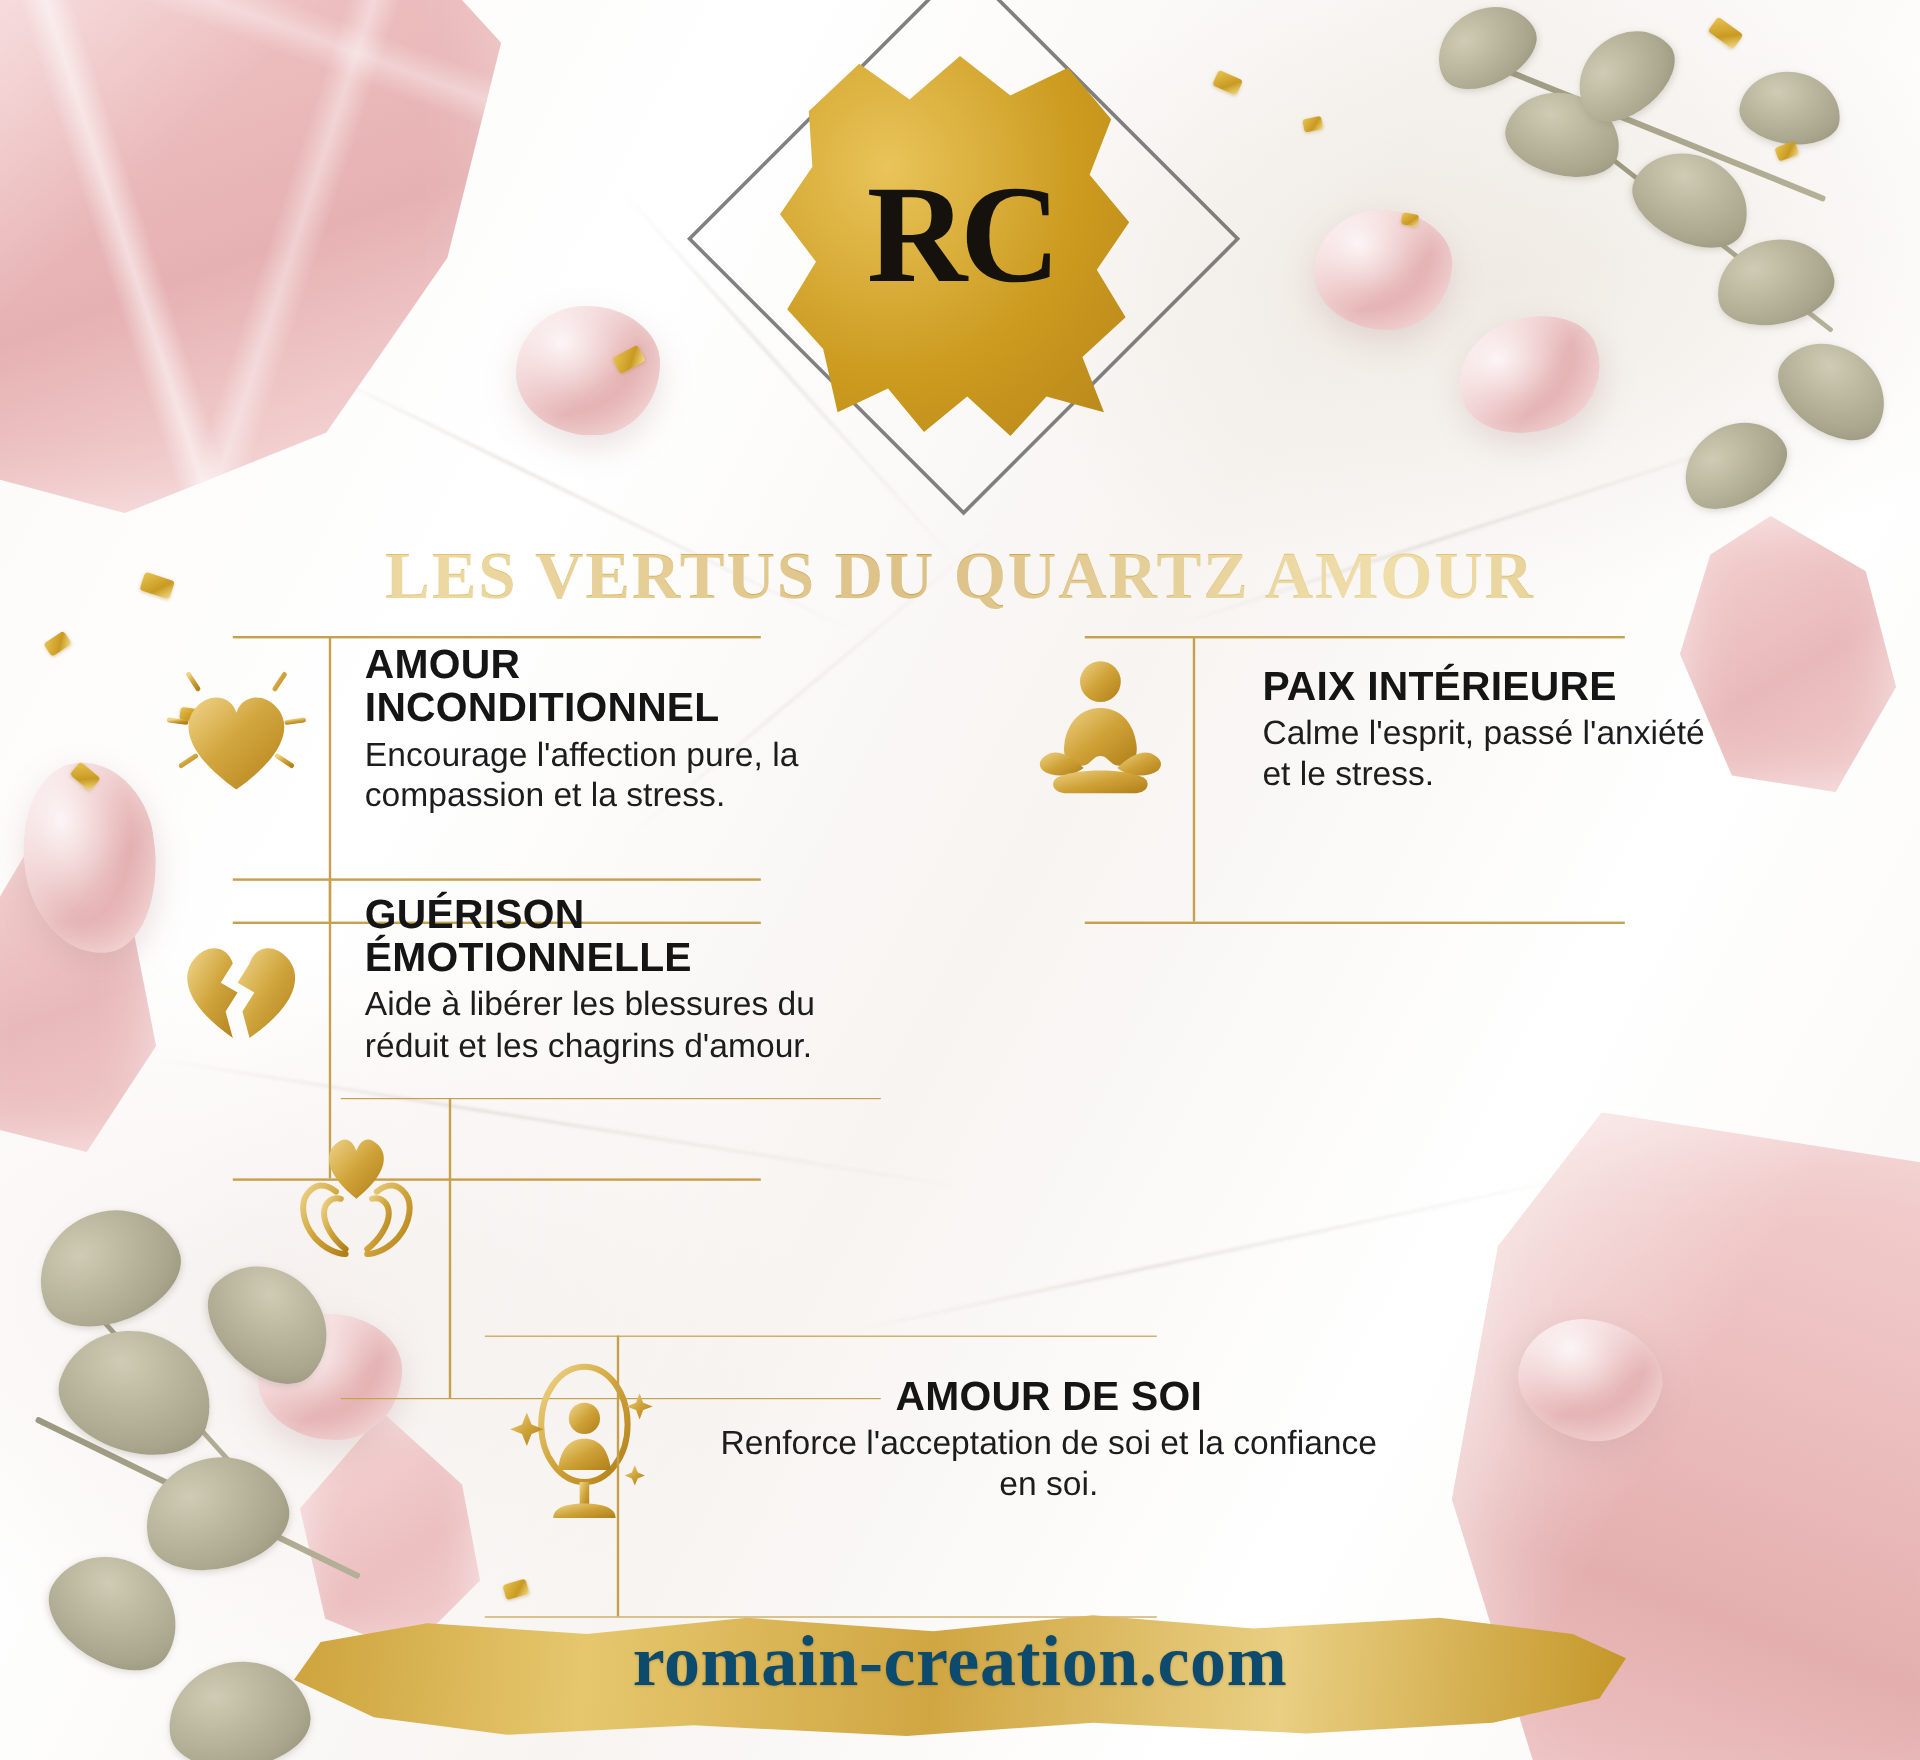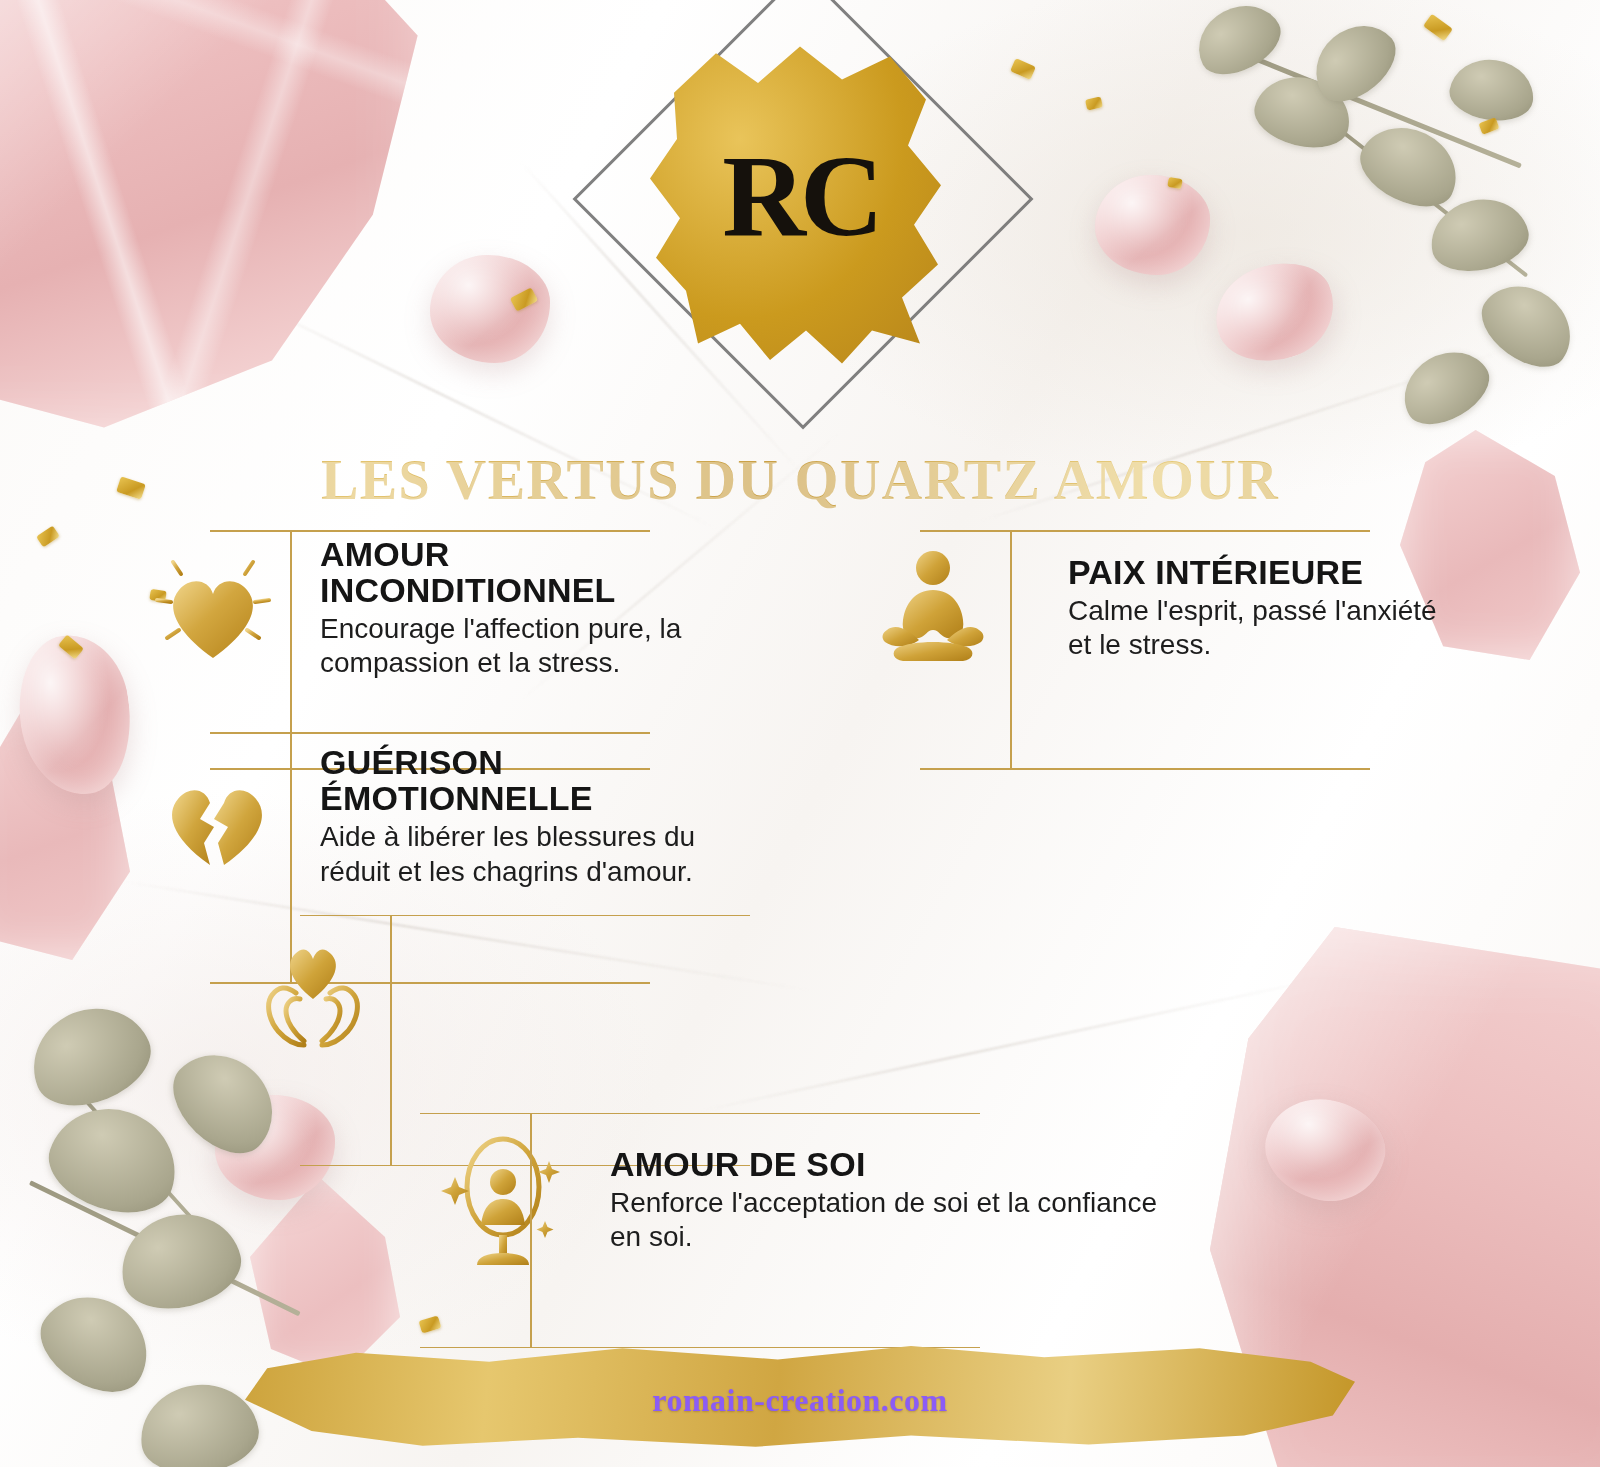--- a/index.html
+++ b/index.html
@@ -183,21 +183,21 @@
     background: linear-gradient(92deg, #b98f34 0%, #e4c571 22%, #c9a047 48%, #e8cd7e 72%, #bd922f 100%);
     -webkit-background-clip: text;
     background-clip: text;
     -webkit-text-fill-color: transparent;
     text-shadow: 0 1px 0 rgba(255,255,255,0.35);
   }
 
   
   .grid {
     position: absolute;
-    top: 520px; left: 130px;
+    top: 520px; left: 114px;
     width: 1340px;
   }
   .row { display: flex; }
   .card {
     position: relative;
     display: flex;
     align-items: center;
     gap: 14px;
     padding: 16px 10px 22px 8px;
     box-sizing: border-box;
@@ -237,20 +237,21 @@
     font-size: 28px;
     line-height: 1.22;
     color: #1d1d1d;
     font-weight: 400;
   }
 
   
   .card.center {
     width: 760px;
     margin: 8px auto 0 auto;
+    text-align: center;
   }
 
   
   .footer {
     position: absolute;
     left: 0; right: 0; bottom: 18px;
     height: 140px;
   }
   .brush {
     position: absolute;
@@ -262,24 +263,24 @@
       2% 28%, 10% 14%, 22% 22%, 34% 10%, 48% 20%, 60% 8%, 72% 18%, 86% 10%, 96% 22%, 100% 40%,
       98% 70%, 90% 88%, 76% 96%, 60% 88%, 46% 98%, 30% 90%, 16% 97%, 6% 84%, 0% 56%
     );
     filter: drop-shadow(0 4px 10px rgba(150,110,20,0.25));
   }
   .footer-url {
     position: absolute;
     left: 0; right: 0; bottom: 30px;
     text-align: center;
     font-family: "Liberation Serif", serif;
-    font-size: 32px;
+    font-size: 60px;
     font-weight: 700;
     letter-spacing: .5px;
-    color: #8b5cf6;
+    color: #0c4a6e;
     text-shadow: 0 1px 2px rgba(120,85,10,0.35);
   }
 
   svg { display: block; }
 </style>
 </head>
 <body>
 
 <div class="canvas">
   <div class="vein v1"></div>

